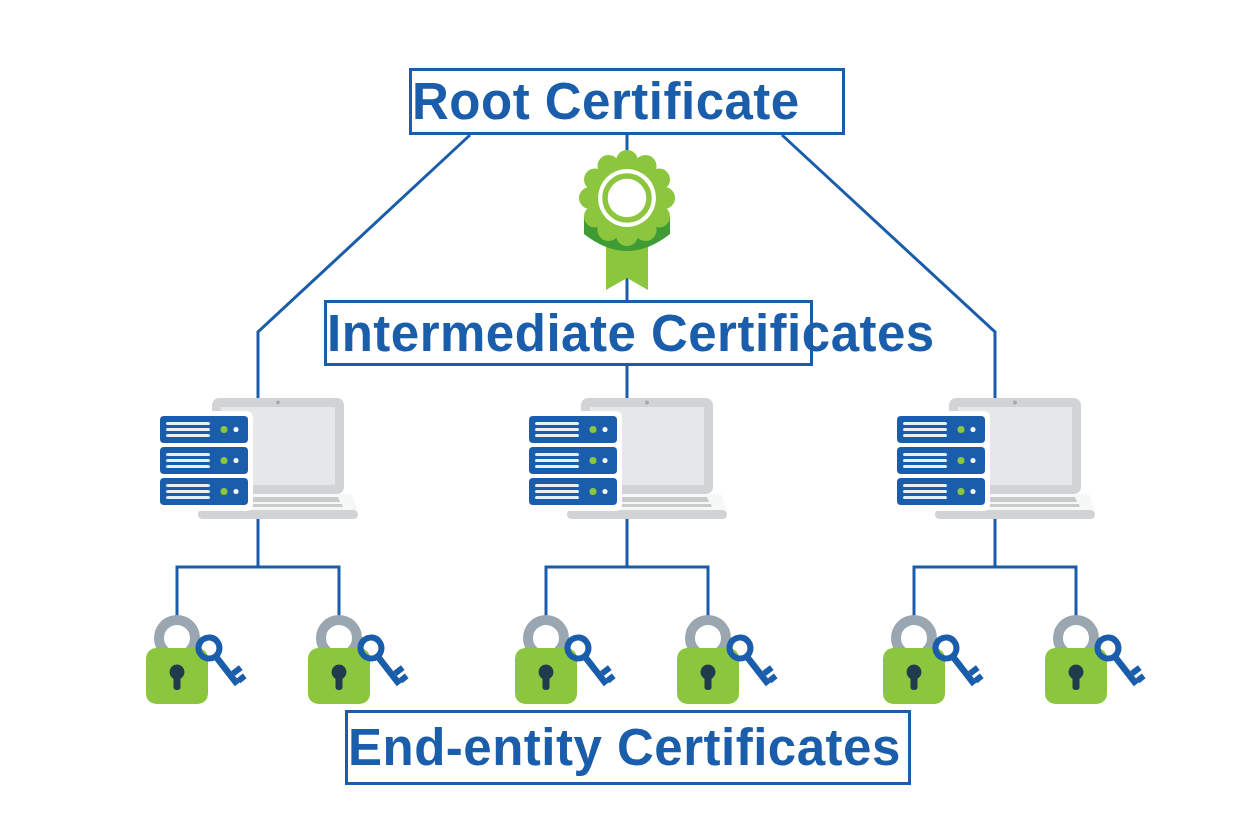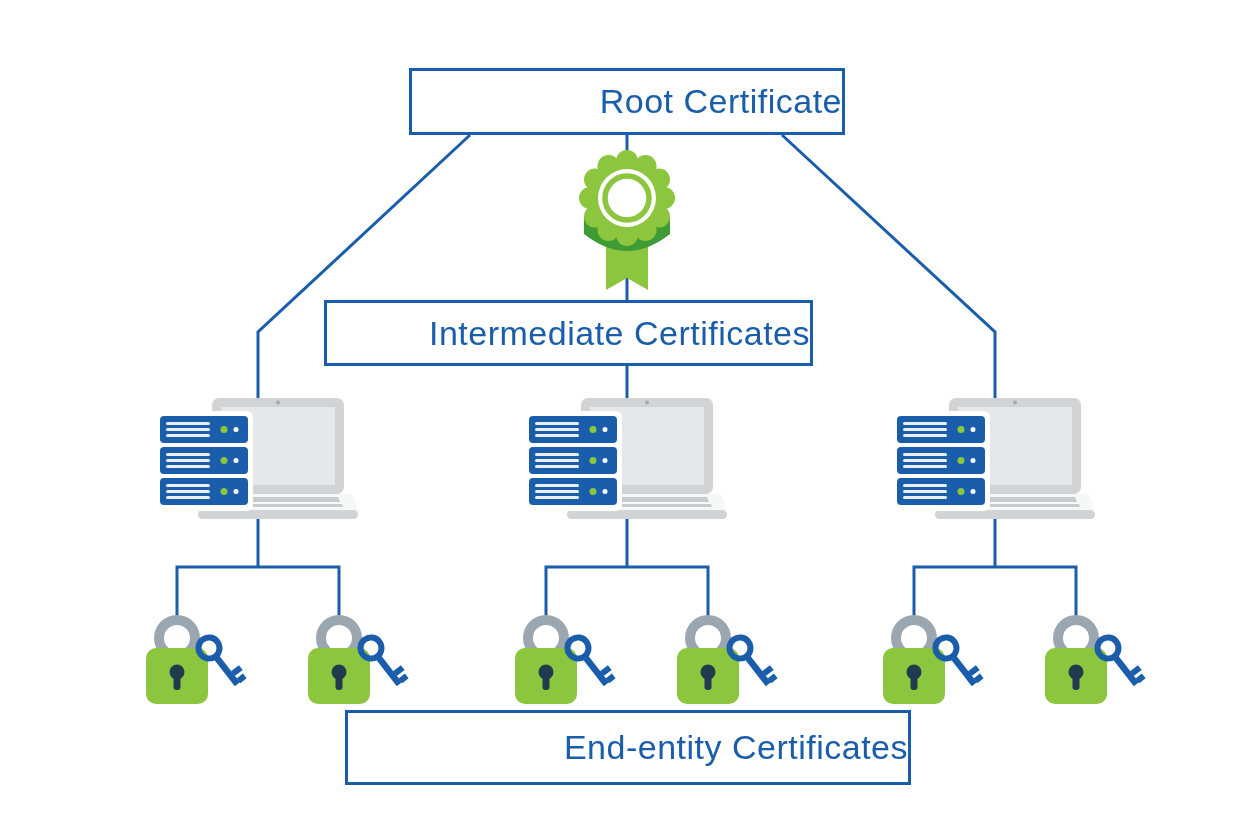--- a/index.html
+++ b/index.html
@@ -23,24 +23,24 @@
     font-family: "Liberation Sans", sans-serif;
   }
   .lines { position: absolute; left: 0; top: 0; width: 1254px; height: 836px; }
   .line { stroke: var(--blue); stroke-width: 3; fill: none; }
   .label-box {
     position: absolute;
     border: 3px solid var(--blue);
     background: var(--background);
     display: flex;
     align-items: center;
-    justify-content: flex-end;
+    justify-content: flex-start;
     color: var(--blue);
-    font-weight: normal;
-    font-size: 34px;
+    font-weight: bold;
+    font-size: 51px;
     letter-spacing: 0.5px;
     white-space: nowrap;
   }
   .box-root { left: 409px; top: 68px; width: 436px; height: 67px; }
   .box-intermediate { left: 324px; top: 300px; width: 489px; height: 66px; }
   .box-end { left: 345px; top: 710px; width: 566px; height: 75px; }
   .icon { position: absolute; }
   .badge-icon { left: 562px; top: 138px; width: 130px; height: 164px; }
   .laptop-icon { width: 200px; height: 132px; top: 398px; }
   .laptop-left { left: 158px; }

